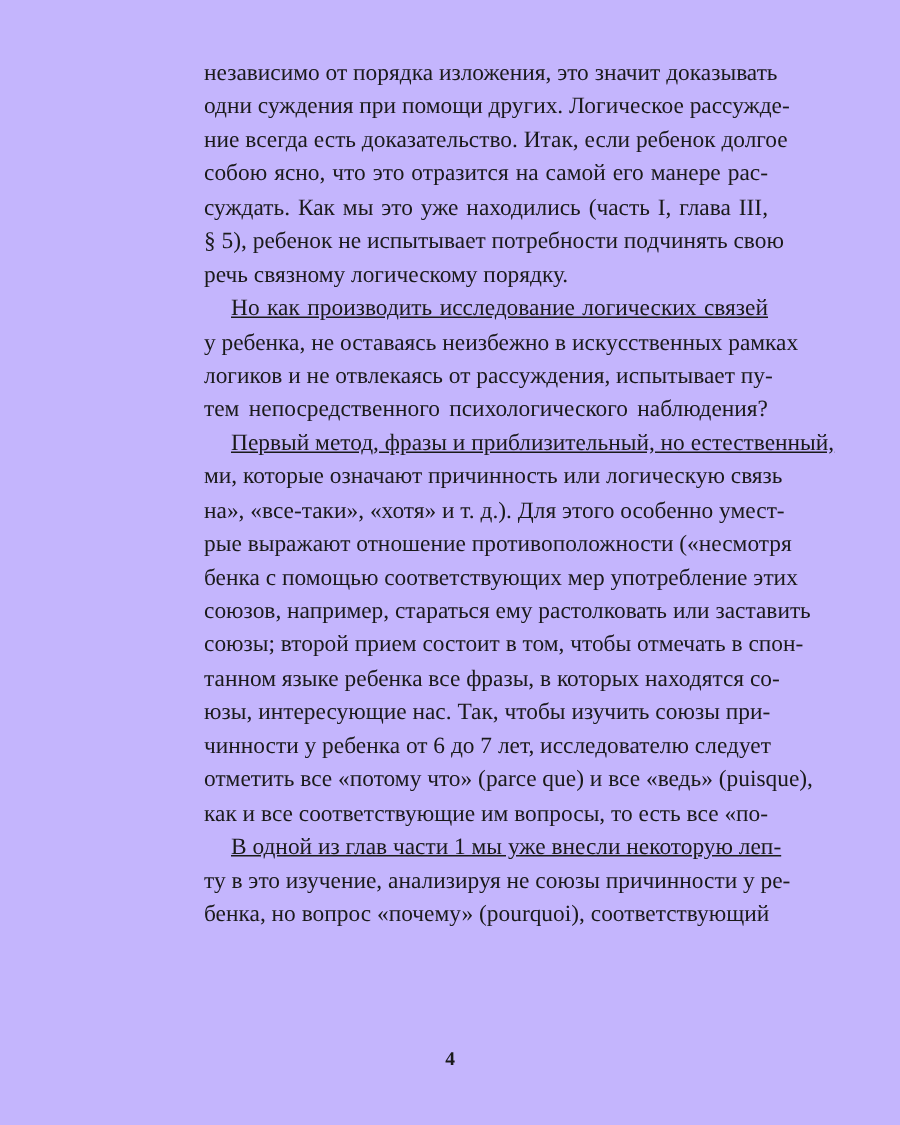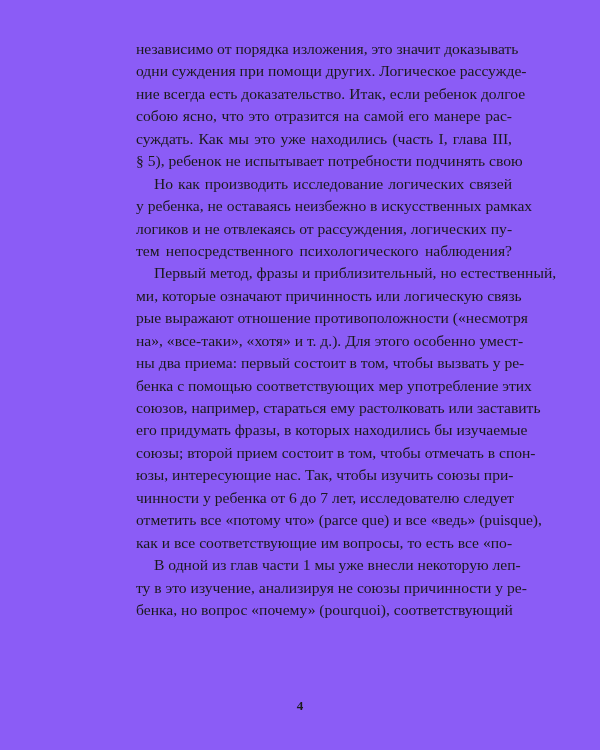--- a/index.html
+++ b/index.html
@@ -1,39 +1,39 @@
 <!DOCTYPE html>
 <html><head>
 <meta charset="utf-8">
 <style>
   html, body { margin: 0; padding: 0; background: #ffffff; }
   body { width: 600px; height: 750px; position: relative; overflow: hidden; }
   .page {
-    position: absolute; left: 0; top: 0; width: 600px; height: 750px; background: #8b5cf6;
+    position: absolute; left: 0; top: 0; width: 600px; height: 750px; background: #c4b5fd;
   }
   .text-block {
     position: absolute;
     left: 136px;
     top: 38px;
     width: 376px;
     font-family: "Liberation Serif", "DejaVu Serif", serif;
     font-size: 15.6px;
     line-height: 22.45px;
     color: #1a1a1a;
   }
   .line {
     display: block;
     white-space: nowrap;
     text-align: justify;
     text-align-last: justify;
     height: 22.45px;
     overflow: visible;
   }
   .line.last { text-align-last: left; }
-  .line.indent { padding-left: 18px; }
+  .line.indent { padding-left: 18px; text-decoration: underline; }
   .page-number {
     position: absolute;
     left: 0; width: 600px;
     top: 698px;
     text-align: center;
     font-family: "Liberation Serif", "DejaVu Serif", serif;
     font-weight: bold;
     font-size: 13px;
     color: #1a1a1a;
   }
@@ -44,39 +44,39 @@
 <div class="page">
   <div class="text-block">
 
     <div>
       <span class="line">независимо от порядка изложения, это значит доказывать</span>
       <span class="line">одни суждения при помощи других. Логическое рассужде-</span>
       <span class="line">ние всегда есть доказательство. Итак, если ребенок долгое</span>
       <span class="line">собою ясно, что это отразится на самой его манере рас-</span>
       <span class="line">суждать. Как мы это уже находились (часть I, глава III,</span>
       <span class="line">§ 5), ребенок не испытывает потребности подчинять свою</span>
+      <span class="line last">речь связному логическому порядку.</span>
     </div>
 
     <div>
       <span class="line indent">Но как производить исследование логических связей</span>
       <span class="line">у ребенка, не оставаясь неизбежно в искусственных рамках</span>
-      <span class="line">логиков и не отвлекаясь от рассуждения, логических пу-</span>
+      <span class="line">логиков и не отвлекаясь от рассуждения, испытывает пу-</span>
       <span class="line">тем непосредственного психологического наблюдения?</span>
     </div>
 
     <div>
       <span class="line indent">Первый метод, фразы и приблизительный, но естественный,</span>
       <span class="line">ми, которые означают причинность или логическую связь</span>
+      <span class="line">на», «все-таки», «хотя» и т. д.). Для этого особенно умест-</span>
       <span class="line">рые выражают отношение противоположности («несмотря</span>
-      <span class="line">на», «все-таки», «хотя» и т. д.). Для этого особенно умест-</span>
-      <span class="line">ны два приема: первый состоит в том, чтобы вызвать у ре-</span>
       <span class="line">бенка с помощью соответствующих мер употребление этих</span>
       <span class="line">союзов, например, стараться ему растолковать или заставить</span>
-      <span class="line">его придумать фразы, в которых находились бы изучаемые</span>
       <span class="line">союзы; второй прием состоит в том, чтобы отмечать в спон-</span>
+      <span class="line">танном языке ребенка все фразы, в которых находятся со-</span>
       <span class="line">юзы, интересующие нас. Так, чтобы изучить союзы при-</span>
       <span class="line">чинности у ребенка от 6 до 7 лет, исследователю следует</span>
       <span class="line">отметить все «потому что» (parce que) и все «ведь» (puisque),</span>
       <span class="line">как и все соответствующие им вопросы, то есть все «по-</span>
     </div>
 
     <div>
       <span class="line indent">В одной из глав части 1 мы уже внесли некоторую леп-</span>
       <span class="line">ту в это изучение, анализируя не союзы причинности у ре-</span>
       <span class="line">бенка, но вопрос «почему» (pourquoi), соответствующий</span>

